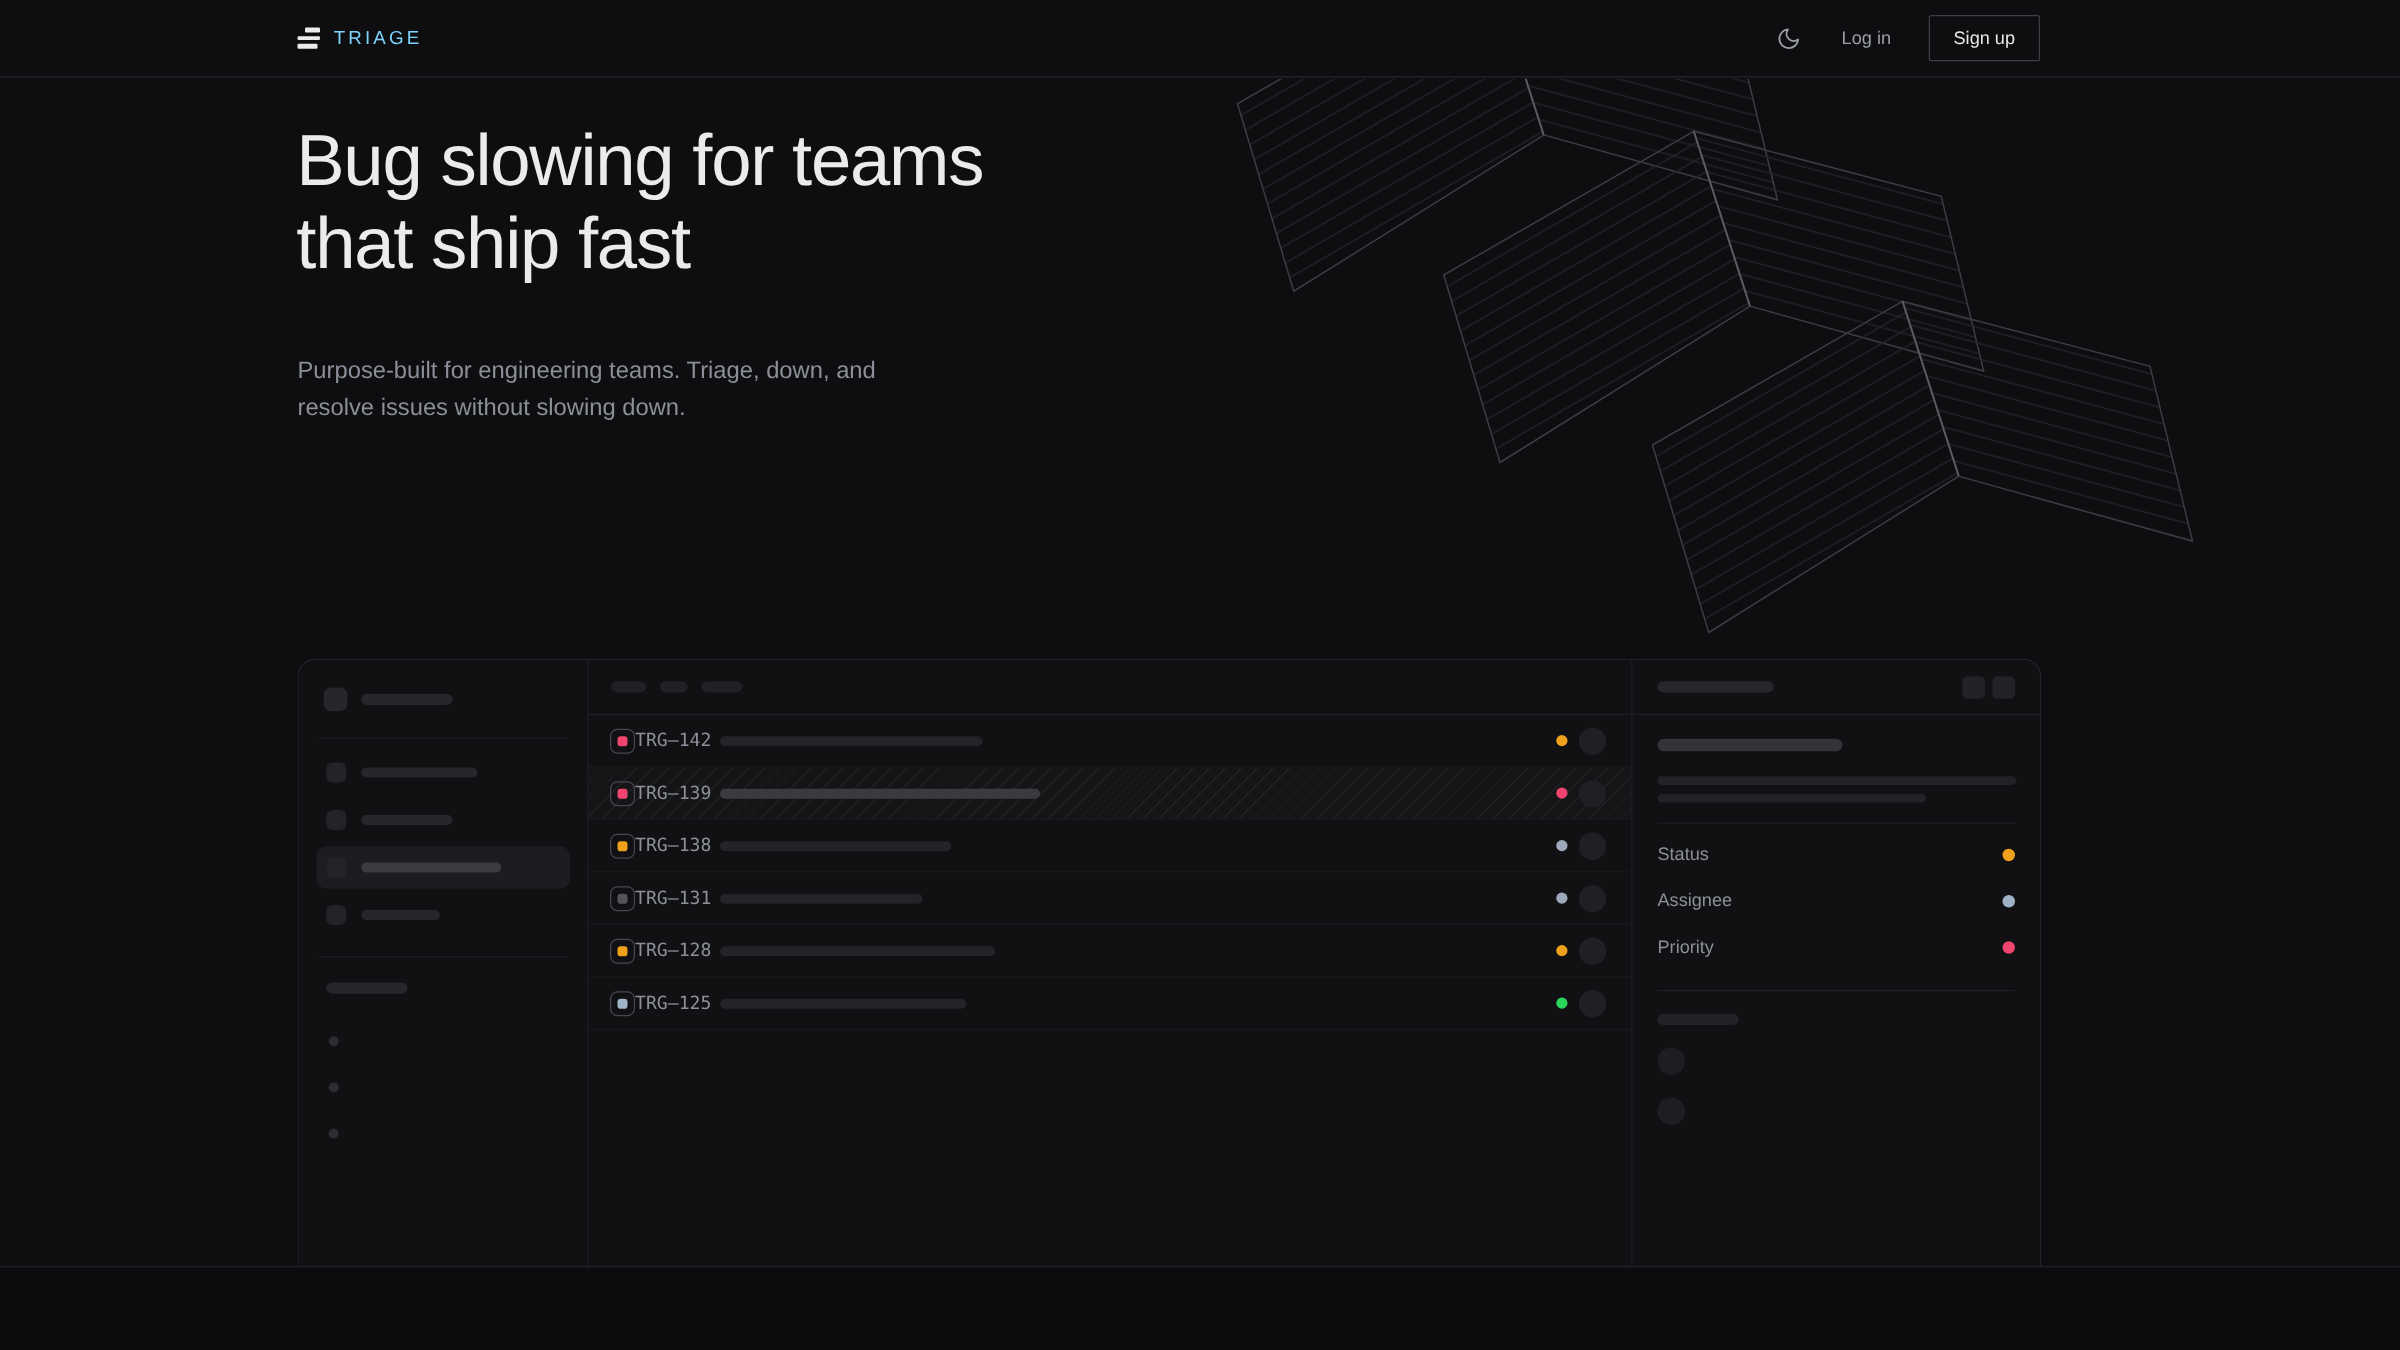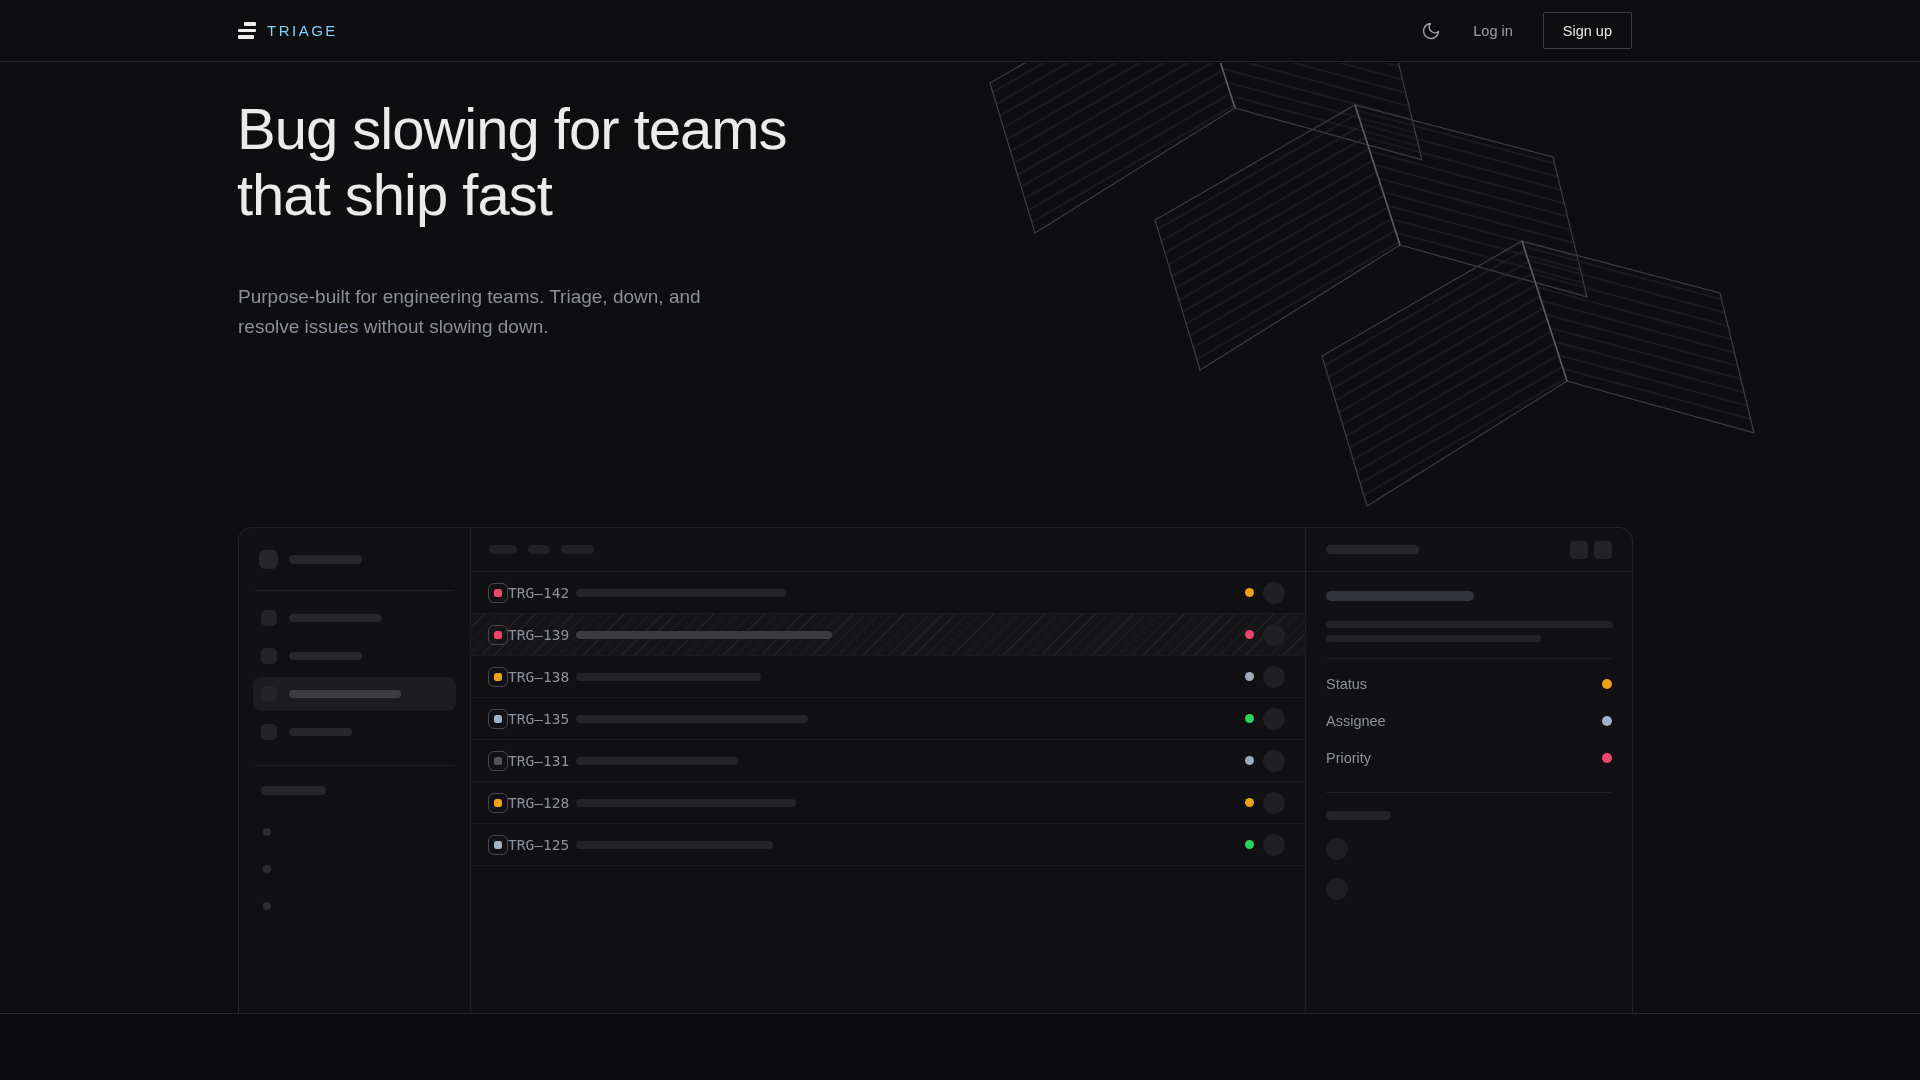--- a/index.html
+++ b/index.html
@@ -209,29 +209,20 @@
             <span class="issue-dot" style="background:#f0456e"></span>
             <span class="issue-avatar"></span>
           </div>
           <div class="issue-row">
             <span class="issue-icon">
               <span class="issue-icon-fill" style="background:#f0a11c"></span>
             </span>
             <span class="issue-id">TRG–138</span>
             <span class="issue-bar" style="width:185px"></span>
             <span class="issue-dot" style="background:#9ea9bc"></span>
-            <span class="issue-avatar"></span>
-          </div>
-          <div class="issue-row">
-            <span class="issue-icon">
-              <span class="issue-icon-fill" style="background:#9fb3c8"></span>
-            </span>
-            <span class="issue-id">TRG–135</span>
-            <span class="issue-bar" style="width:232px"></span>
-            <span class="issue-dot" style="background:#2bd45b"></span>
             <span class="issue-avatar"></span>
           </div>
           <div class="issue-row">
             <span class="issue-icon">
               <span class="issue-icon-fill" style="background:#53535a"></span>
             </span>
             <span class="issue-id">TRG–131</span>
             <span class="issue-bar" style="width:162px"></span>
             <span class="issue-dot" style="background:#9ea9bc"></span>
             <span class="issue-avatar"></span>

